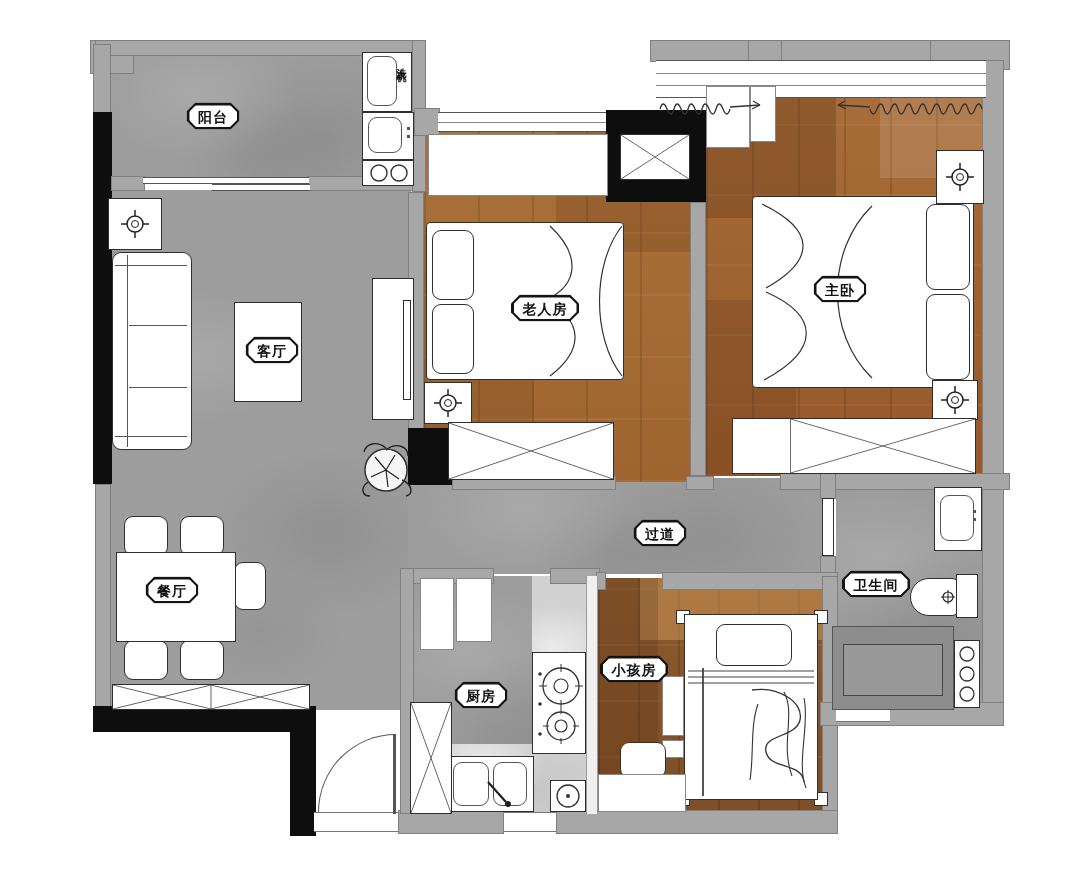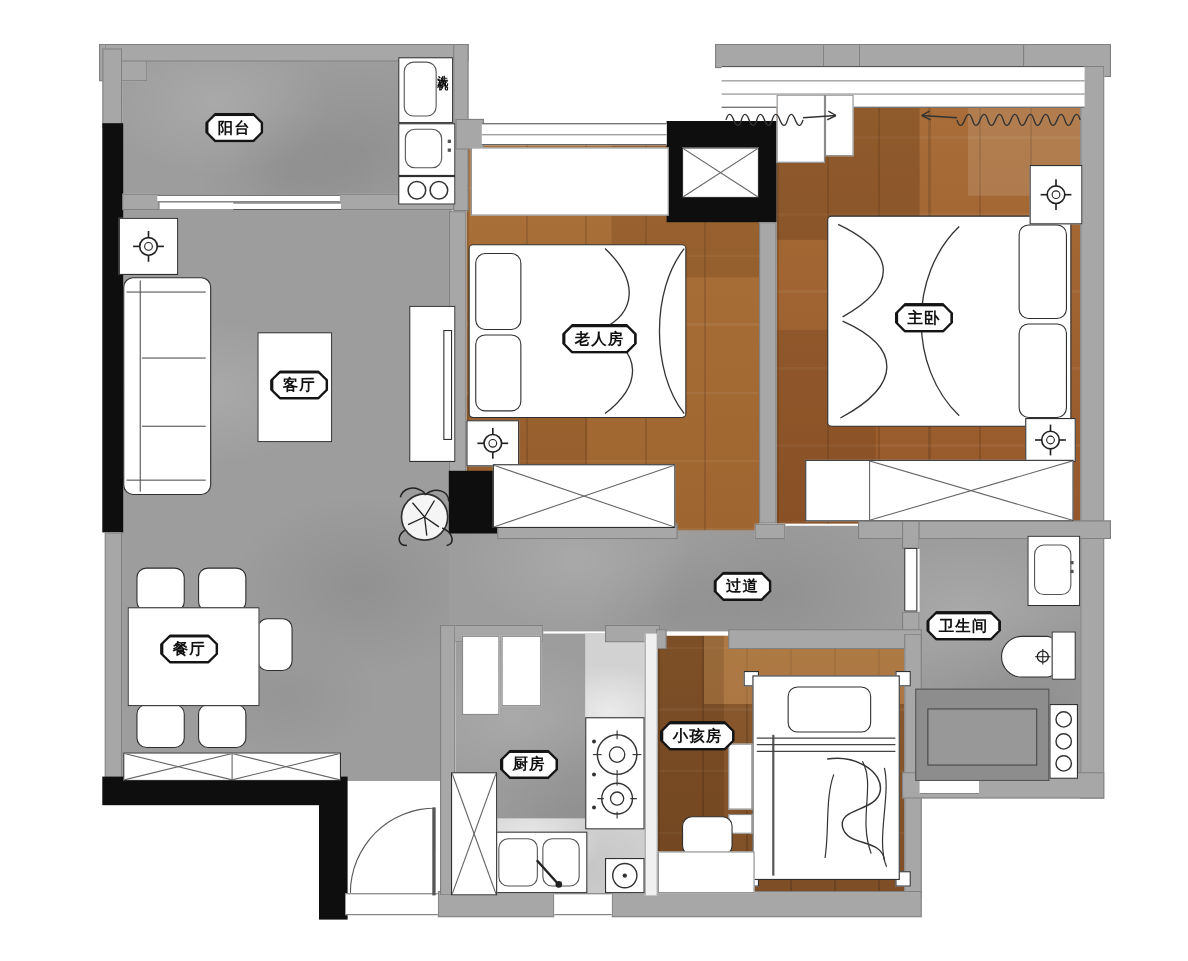--- a/index.html
+++ b/index.html
@@ -351,24 +351,24 @@
     </div>
   <div class="badge" style="left:172px;top:590px">
       <span class="badge-in">餐厅</span>
     </div>
   <div class="badge" style="left:545px;top:308px">
       <span class="badge-in">老人房</span>
     </div>
   <div class="badge" style="left:840px;top:289px">
       <span class="badge-in">主卧</span>
     </div>
-  <div class="badge" style="left:675px;top:533px">
+  <div class="badge" style="left:660px;top:533px">
       <span class="badge-in">过道</span>
     </div>
-  <div class="badge" style="left:876px;top:569px">
+  <div class="badge" style="left:876px;top:584px">
       <span class="badge-in">卫生间</span>
     </div>
   <div class="badge" style="left:481px;top:695px">
       <span class="badge-in">厨房</span>
     </div>
   <div class="badge" style="left:634px;top:669px">
       <span class="badge-in">小孩房</span>
     </div>
 
 </div>

